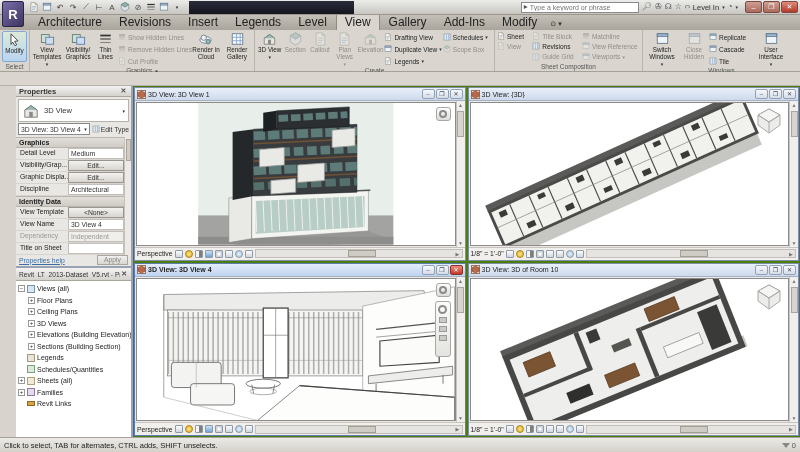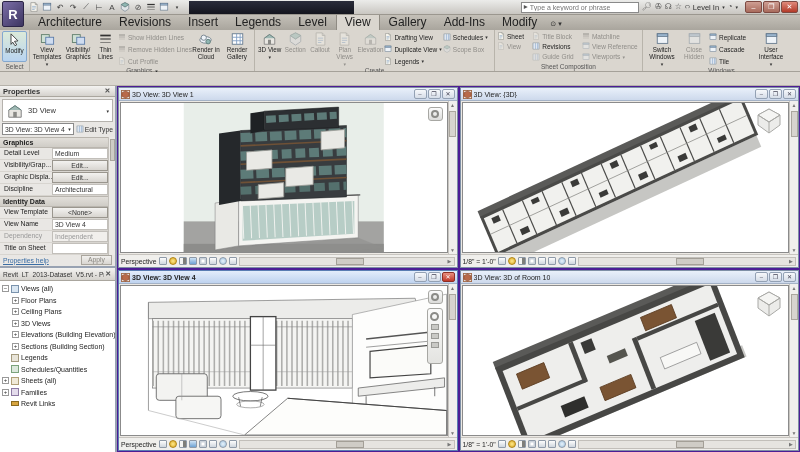--- a/index.html
+++ b/index.html
@@ -38,21 +38,21 @@
   .btn-stack { display:flex; flex-direction:column; justify-content:space-around; }
   .btn-sm { display:flex; align-items:center; gap:2px; font-size:6.5px; color:#222; height:10px; white-space:nowrap; }
   .btn-sm svg { width:8px; height:8px; flex:none; }
   .dis { opacity:.42; }
   .chev { font-size:5px; color:#333; }
   .modify-btn { background:linear-gradient(#dcead9,#b9d4f0); border:1px solid #84a8cf; }
   .sheetgrid { display:grid; grid-template-columns:auto auto auto; grid-auto-rows:10px; column-gap:6px; align-content:space-around; }
 
   
   .spacer { height:14px; background:#dad6cf; border-bottom:1px solid #b6b2aa; }
-  .main { flex:1; display:flex; min-height:0; background:#4c1d95; }
+  .main { flex:1; display:flex; min-height:0; background:#4d7c0f;margin-left:16px; }
   .leftcol { width:117px; display:flex; flex-direction:column; background:#e6e4e1; border-right:2px solid #98a2b2; }
 
   .pal-header { height:13px; background:linear-gradient(#f4f3f1,#d5d2cd); border-bottom:1px solid #aaa69e; display:flex; align-items:center; padding:0 3px; font-size:7.5px; font-weight:bold; color:#333; }
   .pal-x { margin-left:auto; font-size:7px; color:#555; width:9px; text-align:center; }
   .props { height:182px; display:flex; flex-direction:column; border-bottom:2px solid #98a2b2; background:#e9e7e4; }
   .typerow { height:26px; display:flex; align-items:center; gap:4px; background:#fff; border:1px solid #b5b2ad; margin:2px 2px 1px; padding:0 3px; }
   .typerow svg { width:18px; height:16px; }
   .typerow .tname { font-size:7.5px; }
   .typerow .chev { margin-left:auto; }
   .comborow { height:13px; display:flex; gap:2px; margin:0 2px 2px; }
@@ -932,14 +932,21 @@
           <div class="hscroll">
               <div class="hthumb"></div>
               <span class="harr">▶</span>
             </div>
         </div>
       </div>
 
     </div>
   </div>
 
+  <div class="statusbar">
+    <span>Click to select, TAB for alternates, CTRL adds, SHIFT unselects.</span>
+    <div class="sb-right">
+      <span class="funnel"></span>
+      <span>0</span>
+    </div>
+  </div>
 
 </div>
 
 </body></html>

